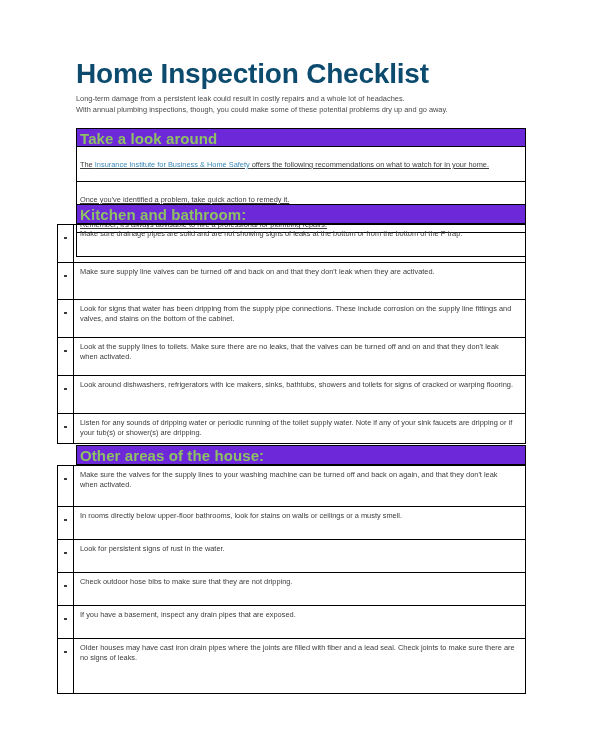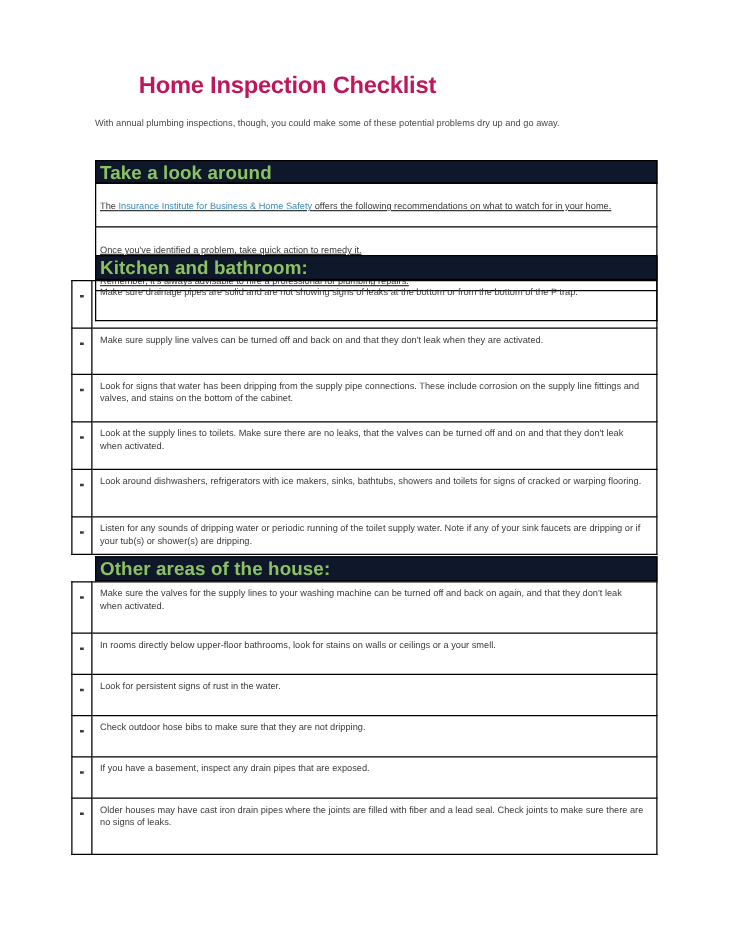--- a/index.html
+++ b/index.html
@@ -24,45 +24,44 @@
     width: 603px;
     height: 751px;
     background: #ffffff;
   }
 
   
   .doc-title {
     position: absolute;
     left: 76px;
     top: 58px;
-    font-size: 19px;
+    font-size: 28px;
     font-weight: bold;
     letter-spacing: -0.2px;
-    color: #be185d;
+    color: #0c4a6e;
     white-space: nowrap;
-    margin-left: 35px;
   }
 
   
   .intro {
     position: absolute;
     left: 76px;
     top: 94px;
     width: 450px;
     font-size: 7.4px;
     line-height: 10.6px;
     color: #4a4a4a;
   }
   .intro div { white-space: nowrap; }
 
   
   .sec-head-box {
     position: absolute;
     border: 1px solid #000000;
-    background: #0f172a;
+    background: #6d28d9;
     box-sizing: border-box;
   }
   .sec-head-text {
     font-size: 15px;
     font-weight: bold;
     color: #8dc163;
     letter-spacing: 0.1px;
     padding-left: 3px;
     line-height: 19px;
     white-space: nowrap;
@@ -127,20 +126,21 @@
   }
 </style>
 </head>
 <body>
 
 <div class="page">
 
   <div class="doc-title">Home Inspection Checklist</div>
 
   <div class="intro">
+    <div>Long-term damage from a persistent leak could result in costly repairs and a whole lot of headaches.</div>
     <div>With annual plumbing inspections, though, you could make some of these potential problems dry up and go away.</div>
   </div>
 
   <div class="sec-head-box" style="left:76px; top:128px; width:450px; height:19px;">
     <div class="sec-head-text">Take a look around</div>
   </div>
 
   <table class="info-table">
     <tbody>
       <tr>
@@ -196,34 +196,34 @@
   </div>
 
   <table class="check-table" style="top:465px;">
     <tbody>
       <tr style="height:41px;">
         <td class="bullet-cell"><span class="bullet-sq"></span></td>
         <td class="text-cell">Make sure the valves for the supply lines to your washing machine can be turned off and back on again, and that they don't leak when activated.</td>
       </tr>
       <tr style="height:33px;">
         <td class="bullet-cell"><span class="bullet-sq"></span></td>
-        <td class="text-cell">In rooms directly below upper-floor bathrooms, look for stains on walls or ceilings or a your smell.</td>
+        <td class="text-cell">In rooms directly below upper-floor bathrooms, look for stains on walls or ceilings or a musty smell.</td>
       </tr>
       <tr style="height:33px;">
         <td class="bullet-cell"><span class="bullet-sq"></span></td>
         <td class="text-cell">Look for persistent signs of rust in the water.</td>
       </tr>
       <tr style="height:33px;">
         <td class="bullet-cell"><span class="bullet-sq"></span></td>
         <td class="text-cell">Check outdoor hose bibs to make sure that they are not dripping.</td>
       </tr>
       <tr style="height:33px;">
         <td class="bullet-cell"><span class="bullet-sq"></span></td>
         <td class="text-cell">If you have a basement, inspect any drain pipes that are exposed.</td>
       </tr>
-      <tr style="height:45px;">
+      <tr style="height:55px;">
         <td class="bullet-cell"><span class="bullet-sq"></span></td>
         <td class="text-cell">Older houses may have cast iron drain pipes where the joints are filled with fiber and a lead seal. Check joints to make sure there are no signs of leaks.</td>
       </tr>
     </tbody>
   </table>
 
 </div>
 
 </body></html>

